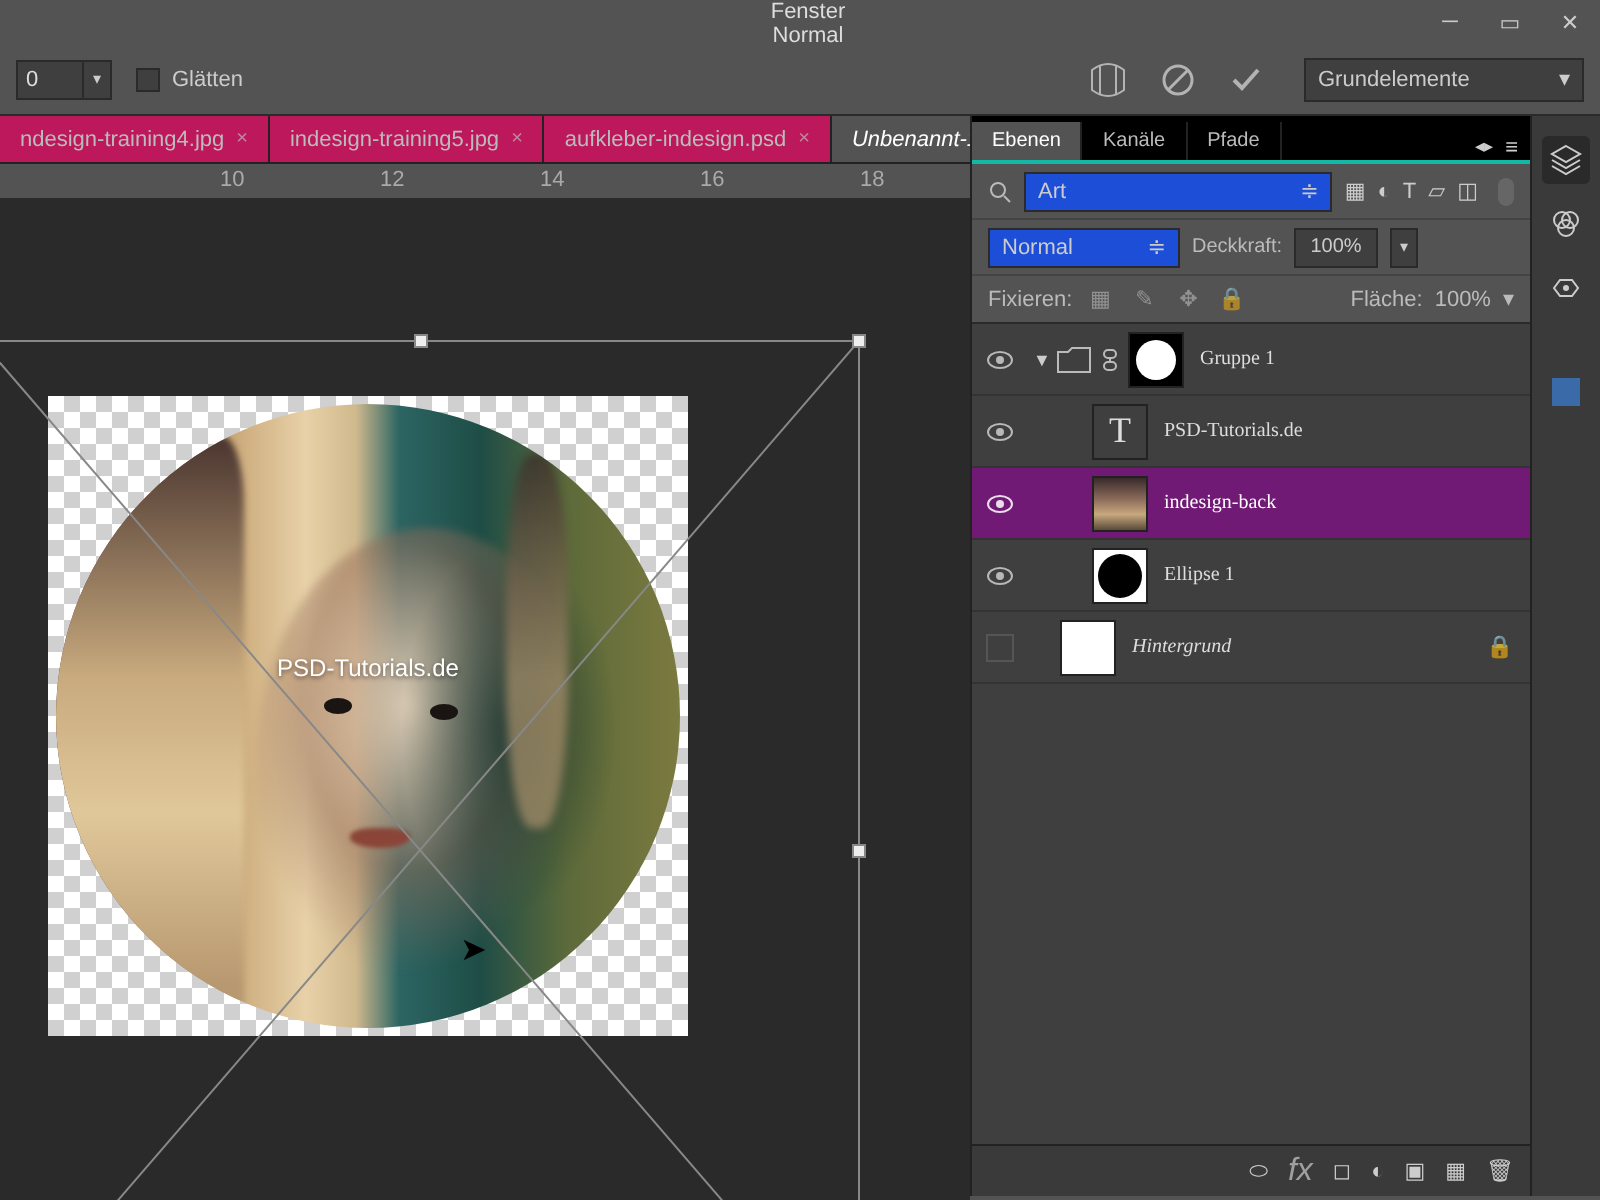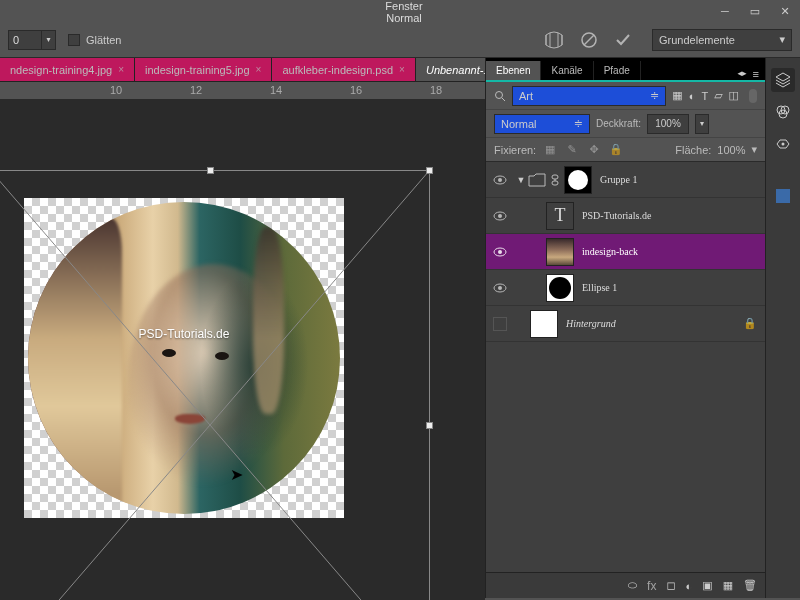--- a/index.html
+++ b/index.html
@@ -93,21 +93,21 @@
 .thumb.checker {
   background-image: linear-gradient(45deg,#bbb 25%,transparent 25%),linear-gradient(-45deg,#bbb 25%,transparent 25%),linear-gradient(45deg,transparent 75%,#bbb 75%),linear-gradient(-45deg,transparent 75%,#bbb 75%);
   background-size: 8px 8px; background-position:0 0,0 4px,4px -4px,-4px 0; background-color:#fff; }
 .thumb.ellipse-black { background:#fff; }
 .thumb.ellipse-black::after { content:""; position:absolute; inset:2px; background:#000; border-radius:50%; }
 .thumb.type { background:#3f3f3f; color:#ddd; font-family:Georgia,serif; font-size:18px; display:flex; align-items:center; justify-content:center; }
 .thumb.type::after { content:"T"; }
 .thumb.portrait { background: linear-gradient(180deg,#3a2a2c 0%,#8a6a58 40%,#c8a87e 70%,#5a4a3a 100%); }
 
 .panel-footer { height:26px; background:#3a3a3a; border-top:1px solid #222; display:flex; align-items:center; justify-content:flex-end; gap:10px; padding:0 8px; }
-.panel-footer .fi { opacity:0.7; font-size:12px; }
+.panel-footer .fi { opacity:0.7; font-size:16px; font-style:italic; }
 
 .lock-icon { margin-left:auto; margin-right:8px; opacity:0.7; }
 </style>
 </head>
 <body>
 
 <div class="menubar">
   <span>Fenster</span>
   <span>Normal</span>
 </div>

